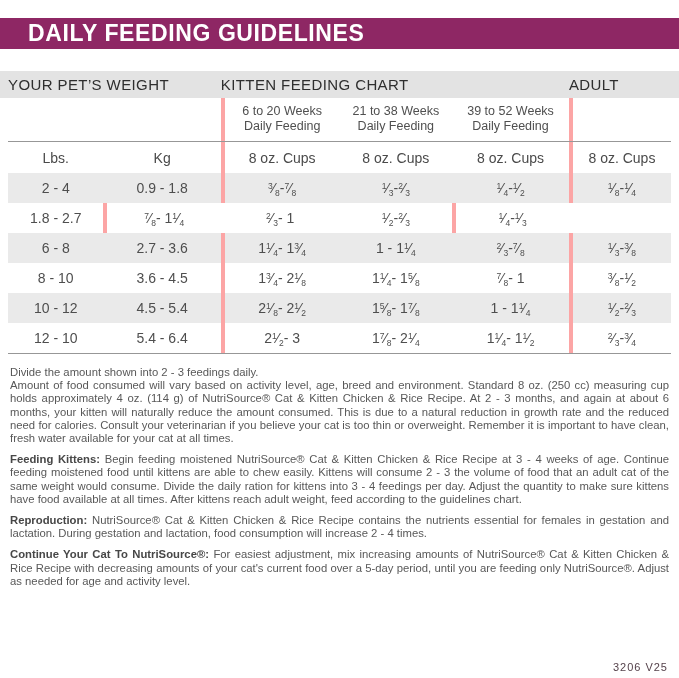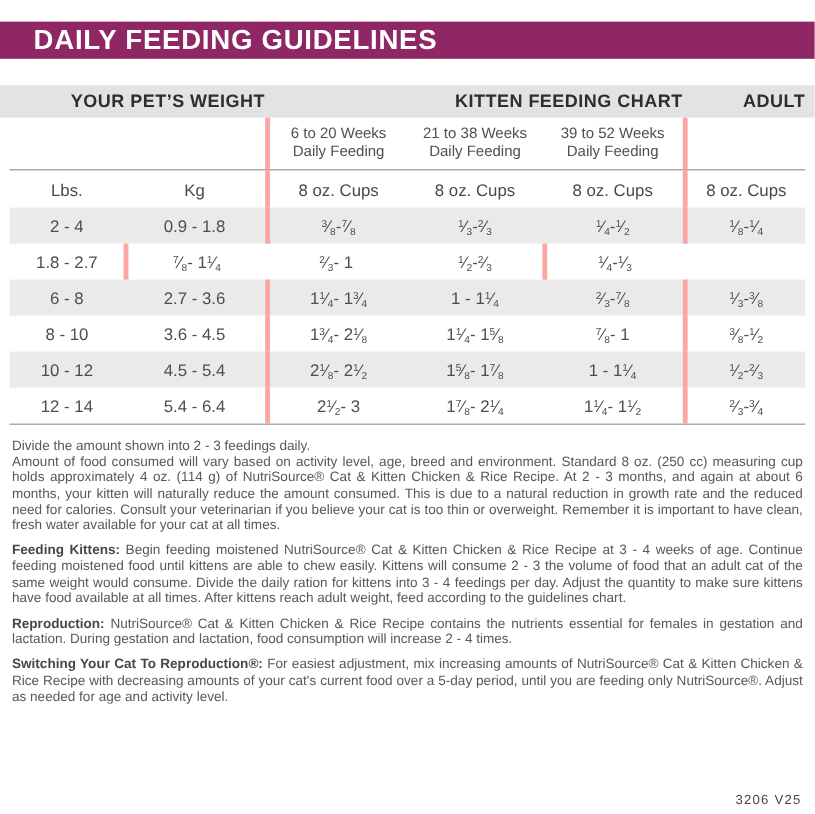--- a/index.html
+++ b/index.html
@@ -26,21 +26,21 @@
   
   .section-bar{
     margin-top:22px;background:#E3E3E3;height:27px;
   }
   .section-bar .inner{
     height:100%;margin:0 8px;display:grid;
     grid-template-columns:32.1% 52.5% 15.4%;
     align-items:center;
   }
   .section-bar .lbl{
-    text-align:right;font-size:15px;font-weight:bold;color:#2E2E2E;
+    text-align:left;font-size:15px;font-weight:normal;color:#2E2E2E;
     letter-spacing:0.4px;
   }
   
   .table{margin:0 8px;}
   .week-row{border-bottom:1px solid #979797;}
   .wcell{
     text-align:center;font-size:12.5px;line-height:15px;color:#4F4F4F;
     padding:6px 0 7px 0;
   }
   .unit-row .ucell{
@@ -154,21 +154,21 @@
       </div>
       <div class="grid trow shaded">
         <div class="tcell">10 - 12</div>
         <div class="tcell">4.5 - 5.4</div>
         <div class="tcell vline">2 <span class="fr"><span class="n">1</span>⁄<span class="d">8</span></span> - 2 <span class="fr"><span class="n">1</span>⁄<span class="d">2</span></span></div>
         <div class="tcell">1 <span class="fr"><span class="n">5</span>⁄<span class="d">8</span></span> - 1 <span class="fr"><span class="n">7</span>⁄<span class="d">8</span></span></div>
         <div class="tcell">1 - 1 <span class="fr"><span class="n">1</span>⁄<span class="d">4</span></span></div>
         <div class="tcell vline"><span class="fr"><span class="n">1</span>⁄<span class="d">2</span></span> - <span class="fr"><span class="n">2</span>⁄<span class="d">3</span></span></div>
       </div>
       <div class="grid trow">
-        <div class="tcell">12 - 14</div>
+        <div class="tcell">12 - 10</div>
         <div class="tcell">5.4 - 6.4</div>
         <div class="tcell vline">2 <span class="fr"><span class="n">1</span>⁄<span class="d">2</span></span> - 3</div>
         <div class="tcell">1 <span class="fr"><span class="n">7</span>⁄<span class="d">8</span></span> - 2 <span class="fr"><span class="n">1</span>⁄<span class="d">4</span></span></div>
         <div class="tcell">1 <span class="fr"><span class="n">1</span>⁄<span class="d">4</span></span> - 1 <span class="fr"><span class="n">1</span>⁄<span class="d">2</span></span></div>
         <div class="tcell vline"><span class="fr"><span class="n">2</span>⁄<span class="d">3</span></span> - <span class="fr"><span class="n">3</span>⁄<span class="d">4</span></span></div>
       </div>
     </div>
 </div>
 
 <div class="notes">
@@ -181,20 +181,20 @@
     <span class="lead">Feeding Kittens:</span>
     <span>Begin feeding moistened NutriSource® Cat &amp; Kitten Chicken &amp; Rice Recipe at 3 - 4 weeks of age. Continue feeding moistened food until kittens are able to chew easily. Kittens will consume 2 - 3 the volume of food that an adult cat of the same weight would consume. Divide the daily ration for kittens into 3 - 4 feedings per day. Adjust the quantity to make sure kittens have food available at all times. After kittens reach adult weight, feed according to the guidelines chart.</span>
   </div>
 
   <div class="note-block">
     <span class="lead">Reproduction:</span>
     <span>NutriSource® Cat &amp; Kitten Chicken &amp; Rice Recipe contains the nutrients essential for females in gestation and lactation. During gestation and lactation, food consumption will increase 2 - 4 times.</span>
   </div>
 
   <div class="note-block">
-    <span class="lead">Switching Your Cat To Reproduction®:</span>
+    <span class="lead">Continue Your Cat To NutriSource®:</span>
     <span>For easiest adjustment, mix increasing amounts of NutriSource® Cat &amp; Kitten Chicken &amp; Rice Recipe with decreasing amounts of your cat's current food over a 5-day period, until you are feeding only NutriSource®. Adjust as needed for age and activity level.</span>
   </div>
 
 
 </div>
 
 <div class="footer-code">3206 V25</div>
 
 </body></html>

